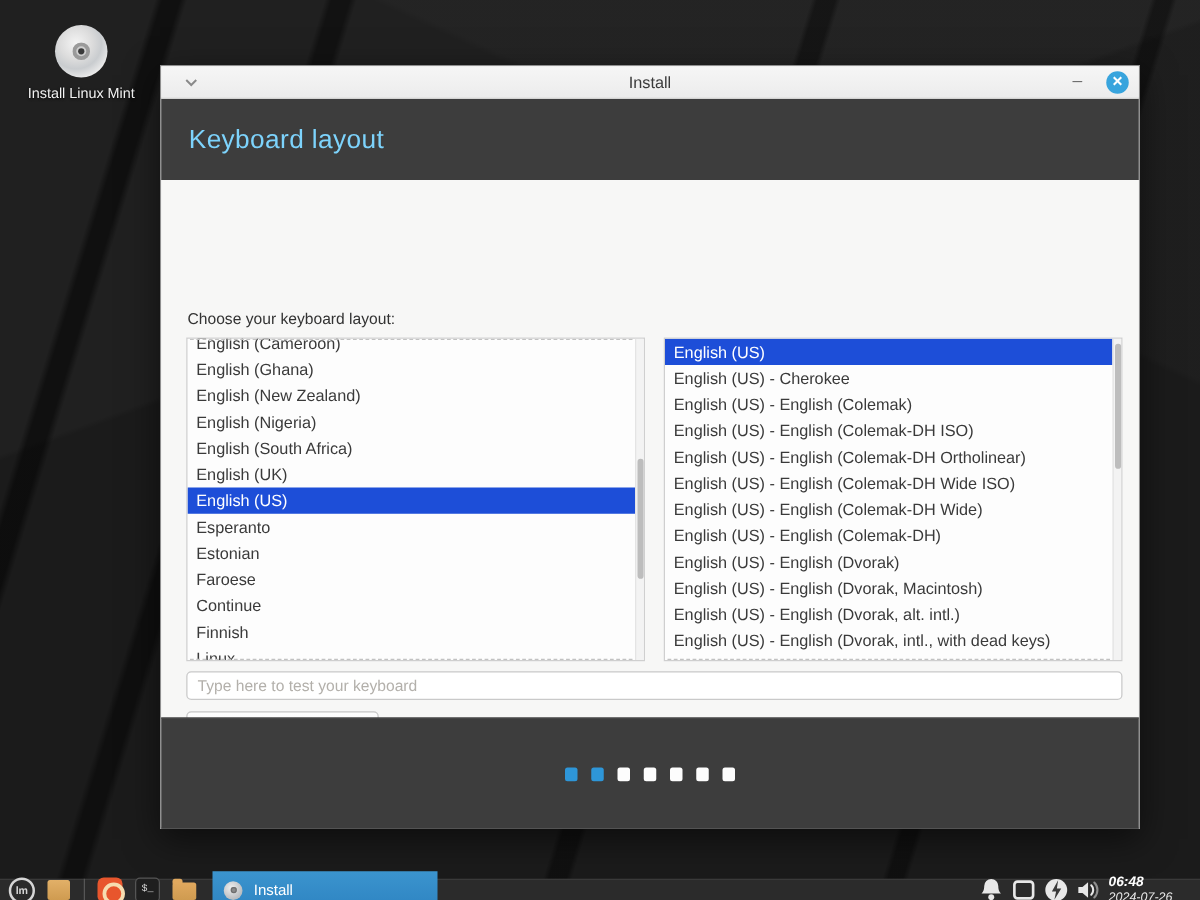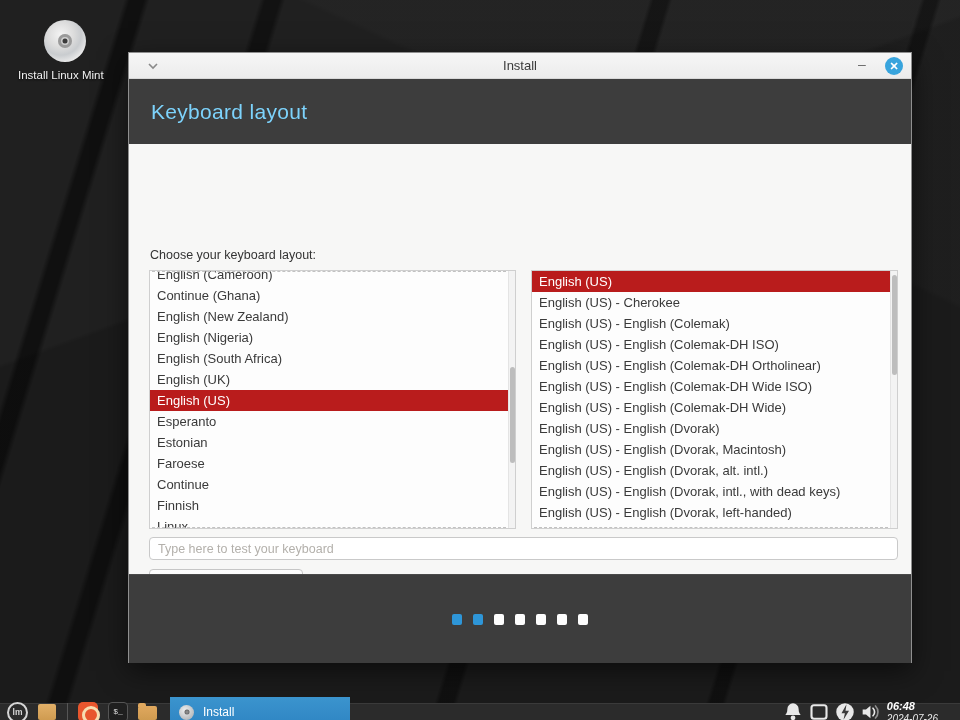--- a/index.html
+++ b/index.html
@@ -8,21 +8,21 @@
     background-image:
       linear-gradient(107deg, transparent 10.5%, rgba(0,0,0,.5) 11%, rgba(0,0,0,.5) 12.2%, transparent 12.7%),
       linear-gradient(107deg, transparent 22%, rgba(0,0,0,.45) 22.5%, rgba(0,0,0,.45) 23.7%, transparent 24.2%),
       linear-gradient(107deg, transparent 55%, rgba(0,0,0,.4) 55.4%, rgba(0,0,0,.4) 56.6%, transparent 57%),
       linear-gradient(107deg, transparent 78%, rgba(0,0,0,.4) 78.4%, rgba(0,0,0,.4) 79.4%, transparent 79.8%),
       linear-gradient(160deg, rgba(255,255,255,.022) 0 34%, transparent 34.5%),
       linear-gradient(205deg, rgba(255,255,255,.015) 0 26%, transparent 26.5%);
   }
 
   
-  .desk-icon { position:absolute; left:18px; top:20px; width:94px; text-align:left; cursor:default; }
+  .desk-icon { position:absolute; left:18px; top:20px; width:94px; text-align:center; cursor:default; }
   .disc { position:relative; width:42px; height:42px; margin:0 auto; border-radius:50%;
     background:radial-gradient(circle at 40% 35%, #f4f4f4 0%, #dcdcdc 35%, #c9cccf 55%, #e9e9e9 75%, #bfbfbf 100%); }
   .disc::before { content:""; position:absolute; left:50%; top:50%; width:14px; height:14px; transform:translate(-50%,-50%);
     border-radius:50%; background:#cfcfcf; box-shadow:inset 0 0 0 3px #9a9a9a; }
   .disc::after { content:""; position:absolute; left:50%; top:50%; width:5px; height:5px; transform:translate(-50%,-50%);
     border-radius:50%; background:#3a3a3a; }
   .desk-icon .label { margin-top:6px; font-size:11.5px; line-height:1.3; color:#f2f2f2; text-shadow:0 1px 2px rgba(0,0,0,.9); }
 
   
   .window { position:absolute; left:128px; top:52px; width:784px; height:611px; background:#f7f7f6;
@@ -38,21 +38,21 @@
 
   .content { position:relative; height:430px; background:#f7f7f6; }
   .choose-label { position:absolute; left:21px; top:104px; font-size:12.5px; color:#333; }
 
   .listbox { position:absolute; top:126px; height:259px; width:367px; background:#fdfdfd; border:1px solid #cfcfcf; overflow:hidden; }
   .listbox.left { left:20px; }
   .listbox.right { left:402px; }
   .listbox .rows { position:absolute; left:0; right:7px; top:0; }
   .listbox.left .rows { top:-7px; }
   .row { height:21px; line-height:21px; padding-left:7px; font-size:13px; color:#3a3a3a; white-space:nowrap; overflow:hidden; cursor:default; }
-  .row.selected { background:#b91c1c; color:#fff; }
+  .row.selected { background:#1d4ed8; color:#fff; }
   .undershoot-top { position:absolute; left:2px; right:9px; top:0; border-top:1px dashed #c2c2c2; }
   .undershoot-bottom { position:absolute; left:2px; right:9px; bottom:0; border-bottom:1px dashed #c2c2c2; }
   .vscroll { position:absolute; right:0; top:0; bottom:0; width:7px; background:#f3f3f3; border-left:1px solid #e4e4e4; }
   .vscroll .thumb { position:absolute; left:1px; width:5px; border-radius:3px; background:#bdbdbd; }
   .listbox.left .thumb { top:96px; height:96px; }
   .listbox.right .thumb { top:4px; height:100px; }
 
   .test-input { position:absolute; left:20px; top:393px; width:749px; height:23px; border:1px solid #c9c9c9; border-radius:4px;
     background:#fff; padding:0 8px; font-family:"Liberation Sans", sans-serif; font-size:12.5px; color:#333; }
   .test-input::placeholder { color:#b3b0ab; }
@@ -122,21 +122,21 @@
     <div class="page-header">
       <div class="h-title">Keyboard layout</div>
     </div>
 
     <div class="content">
       <div class="choose-label">Choose your keyboard layout:</div>
 
       <div class="listbox left">
         <div class="rows">
             <div class="row">English (Cameroon)</div>
-            <div class="row">Continue (Ghana)</div>
+            <div class="row">English (Ghana)</div>
             <div class="row">English (New Zealand)</div>
             <div class="row">English (Nigeria)</div>
             <div class="row">English (South Africa)</div>
             <div class="row">English (UK)</div>
             <div class="row selected">English (US)</div>
             <div class="row">Esperanto</div>
             <div class="row">Estonian</div>
             <div class="row">Faroese</div>
             <div class="row">Continue</div>
             <div class="row">Finnish</div>
@@ -151,20 +151,21 @@
 
       <div class="listbox right">
         <div class="rows">
             <div class="row selected">English (US)</div>
             <div class="row">English (US) - Cherokee</div>
             <div class="row">English (US) - English (Colemak)</div>
             <div class="row">English (US) - English (Colemak-DH ISO)</div>
             <div class="row">English (US) - English (Colemak-DH Ortholinear)</div>
             <div class="row">English (US) - English (Colemak-DH Wide ISO)</div>
             <div class="row">English (US) - English (Colemak-DH Wide)</div>
+            <div class="row">English (US) - English (Colemak-DH)</div>
             <div class="row">English (US) - English (Dvorak)</div>
             <div class="row">English (US) - English (Dvorak, Macintosh)</div>
             <div class="row">English (US) - English (Dvorak, alt. intl.)</div>
             <div class="row">English (US) - English (Dvorak, intl., with dead keys)</div>
             <div class="row">English (US) - English (Dvorak, left-handed)</div>
           </div>
         <div class="undershoot-bottom"></div>
         <div class="vscroll">
           <div class="thumb"></div>
         </div>

